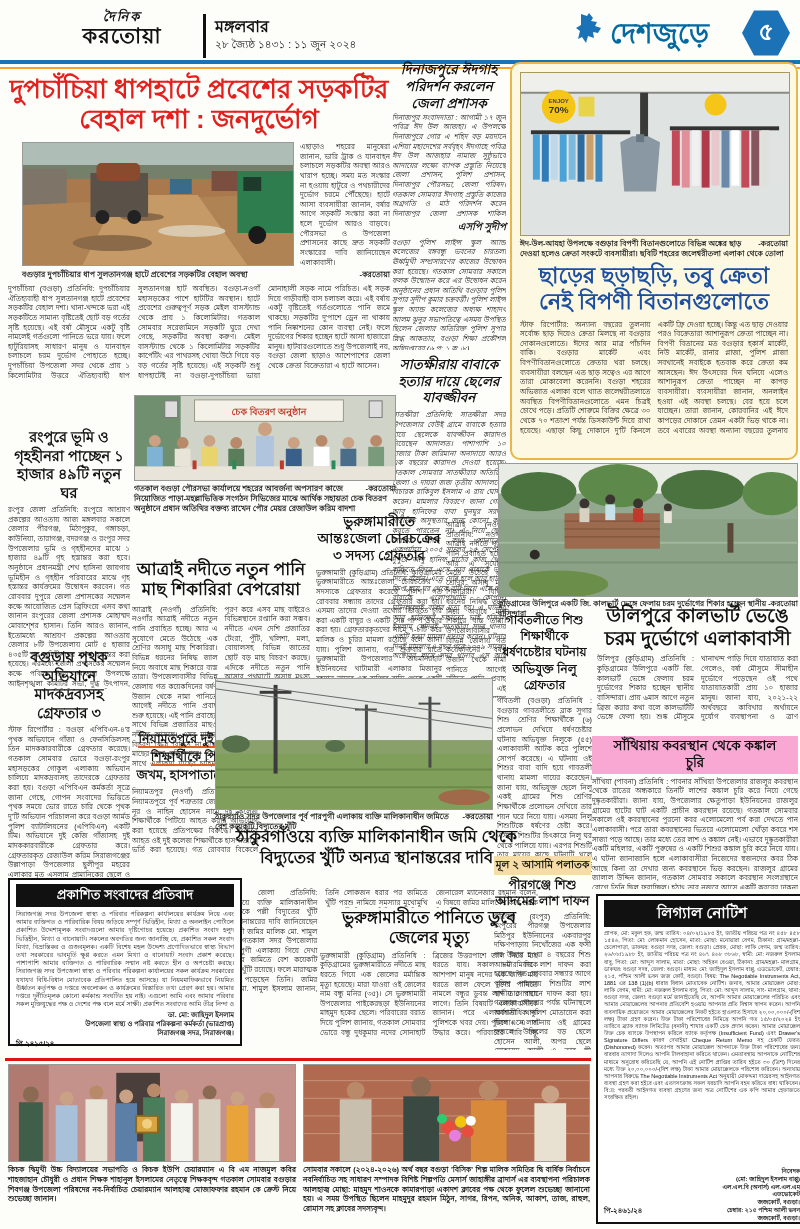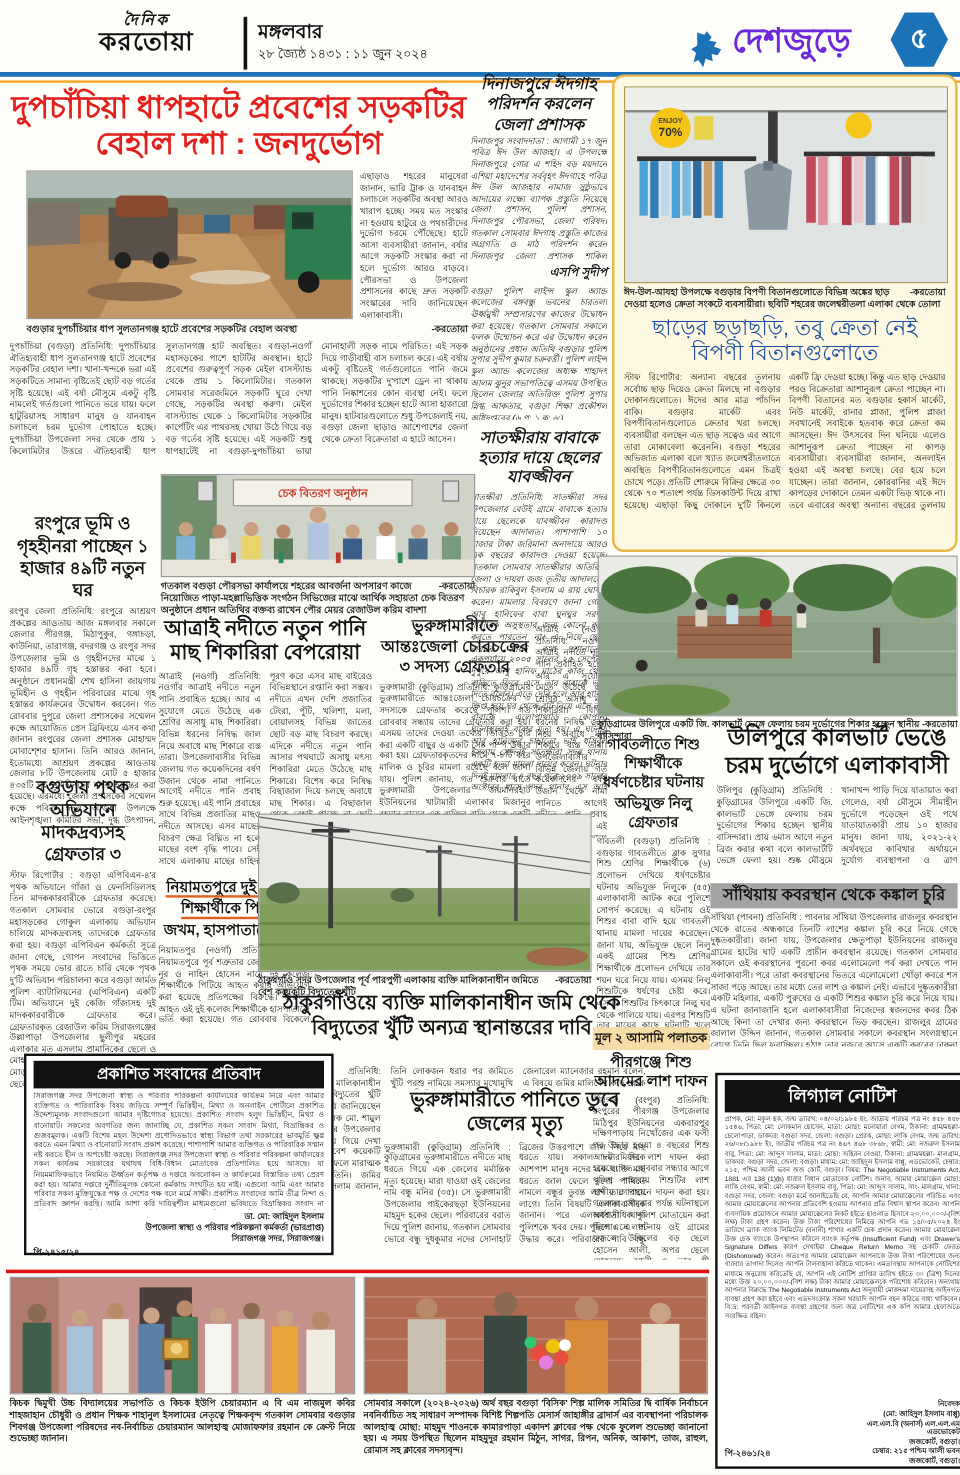--- a/index.html
+++ b/index.html
@@ -10,22 +10,22 @@
   .b{font-weight:bold;}
   .j{text-align:justify;text-justify:inter-word;}
   .clip{overflow:hidden;}
   
   .logo{left:46px;top:10px;width:152px;text-align:center;line-height:1;}
   .logo-top{font-size:13px;font-weight:bold;letter-spacing:2px;font-style:italic;}
   .logo-name{font-size:21px;font-weight:bold;letter-spacing:1px;margin-top:2px;}
   .mast-vline{left:203px;top:14px;width:3px;height:44px;background:#111;}
   .mast-day{left:215px;top:14px;font-size:16px;font-weight:bold;}
   .mast-date{left:215px;top:37px;font-size:10.5px;}
-  .brand{left:575px;top:12px;width:160px;color:#6d28d9;font-size:28px;font-weight:bold;
-     display:flex;align-items:flex-end;gap:5px;}
+  .brand{left:575px;top:12px;width:160px;color:#0369a1;font-size:28px;font-weight:bold;
+     display:flex;align-items:flex-start;gap:5px;}
   .badge{left:742px;top:9px;width:48px;height:48px;background:#1c72b7;color:#fff;
      display:flex;align-items:center;justify-content:center;font-size:24px;font-weight:bold;
      clip-path:polygon(25% 3%,75% 3%,100% 50%,75% 97%,25% 97%,0 50%);}
   .rule-blue{left:0;top:60px;width:800px;height:4px;background:#1c72b7;}
   .rule-orange{left:0;top:67px;width:800px;height:2px;background:#f6a427;}
   
   .body-txt{font-size:7.2px;line-height:1.34;}
   .cap{font-size:7.8px;font-weight:bold;line-height:1.3;color:#1a1a1a;}
   .credit{float:right;font-weight:bold;}
   .cols-2{columns:2;column-gap:7px;}
@@ -42,34 +42,34 @@
   .h-sm{font-size:13.5px;font-weight:bold;text-align:center;line-height:1.25;}
   .byline{text-align:right;font-size:10px;font-weight:bold;margin:2px 0;}
   .dj-body{height:104px;overflow:hidden;}
   .sk-body{height:112px;overflow:hidden;}
   .st-body{height:248px;overflow:hidden;}
   
   .ybox{left:510px;top:62px;width:288px;height:398px;background:#fdf8e1;border:2px solid #e9b64a;
     border-radius:10px;padding:8px 8px 6px 8px;}
   .ybox .photo{width:270px;height:164px;border:1px solid #a89a5a;}
   .ybox .cap{margin-top:3px;font-size:7.6px;}
-  .yh{color:#1c4fa1;font-size:18px;font-weight:normal;line-height:1.2;text-align:center;margin:4px 0 4px 0;}
+  .yh{color:#1c4fa1;font-size:22px;font-weight:bold;line-height:1.2;text-align:center;margin:4px 0 4px 0;}
   .ybody{height:116px;overflow:hidden;}
   
   .rangpur{left:8px;top:400px;width:122px;margin-top:28px;}
   .h-md3{font-size:14.5px;font-weight:bold;text-align:center;line-height:1.28;}
   .rg-body{height:184px;overflow:hidden;margin-top:3px;}
   .madok{left:8px;top:648px;width:122px;}
   .mk-body{height:182px;overflow:hidden;margin-top:3px;}
   
   .chk-photo{left:134px;top:395px;width:262px;height:86px;border:1px solid #999;}
   .chk-cap{left:134px;top:484px;width:262px;}
   
   .atrai{left:132px;top:514px;width:178px;}
-  .at-h{font-size:17px;font-weight:bold;text-align:center;line-height:1.2;}
+  .at-h{font-size:17px;font-weight:bold;text-align:center;line-height:1.2;margin-top:46px;}
   .at-body{height:166px;overflow:hidden;margin-top:4px;}
   .bchor{left:316px;top:514px;width:126px;}
   .bc-body{height:134px;overflow:hidden;margin-top:3px;}
   .satk-extra{left:446px;top:520px;width:60px;height:178px;}
   
   .niyam{left:132px;top:730px;width:126px;}
   .ny-line{display:block;font-size:12.5px;font-weight:bold;text-align:center;line-height:1.45;}
   .u-or{border-bottom:2px solid #e0611f;}
   .ny-body{height:66px;overflow:hidden;margin-top:3px;}
   
@@ -84,30 +84,30 @@
   
   .flood-photo{left:498px;top:463px;width:300px;height:134px;border:1px solid #999;}
   .flood-cap{left:498px;top:599px;width:300px;font-size:7.6px;}
   .gab{left:497px;top:612px;width:95px;}
   .gab-h{font-size:12px;font-weight:bold;text-align:center;line-height:1.35;}
   .gab-body{height:176px;overflow:hidden;margin-top:3px;}
   .ulip{left:597px;top:604px;width:201px;}
   .ul-h{font-size:19px;font-weight:bold;text-align:center;line-height:1.22;}
   .ul-body{height:76px;overflow:hidden;margin-top:4px;}
   .santhia{left:592px;top:736px;width:206px;}
-  .sa-h{display:block;background:#a3a3a3;font-size:13.5px;font-weight:bold;text-align:center;
-     padding:2px 1px;line-height:1.25;}
+  .sa-h{display:block;background:#f9a8d4;font-size:13.5px;font-weight:bold;text-align:center;
+     padding:2px 18px;line-height:1.25;}
   .sa-body{height:112px;overflow:hidden;margin-top:3px;}
   .pir{left:494px;top:856px;width:97px;}
   .kicker{background:#f6dca6;font-size:10.5px;font-weight:bold;text-align:center;padding:1px 0;}
   .pir-h{font-size:12.5px;font-weight:bold;text-align:center;line-height:1.3;margin-top:2px;}
   .pir-body{height:138px;overflow:hidden;margin-top:2px;}
   
   .nbox{border:2px solid #111;background:#fff;padding:4px 6px;}
-  .protibad{left:20px;top:878px;width:258px;height:168px;}
+  .protibad{left:8px;top:878px;width:234px;height:168px;}
   .nbox-title{background:#111;color:#fff;font-size:13px;font-weight:bold;text-align:center;
      padding:1px 0;margin-bottom:3px;}
   .pt-body{font-size:6.2px;line-height:1.32;height:98px;overflow:hidden;}
   .sign{font-size:6.8px;font-weight:bold;text-align:right;line-height:1.35;margin-top:2px;}
   .ref{font-size:7px;font-weight:bold;}
   .legal{left:596px;top:894px;width:212px;height:330px;}
   .lg-body{font-size:5.5px;line-height:1.3;height:238px;overflow:hidden;margin-top:2px;}
   .lg-sign{font-size:6px;font-weight:bold;text-align:right;line-height:1.3;}
   .lg-ref{position:absolute;left:6px;bottom:5px;}
   

